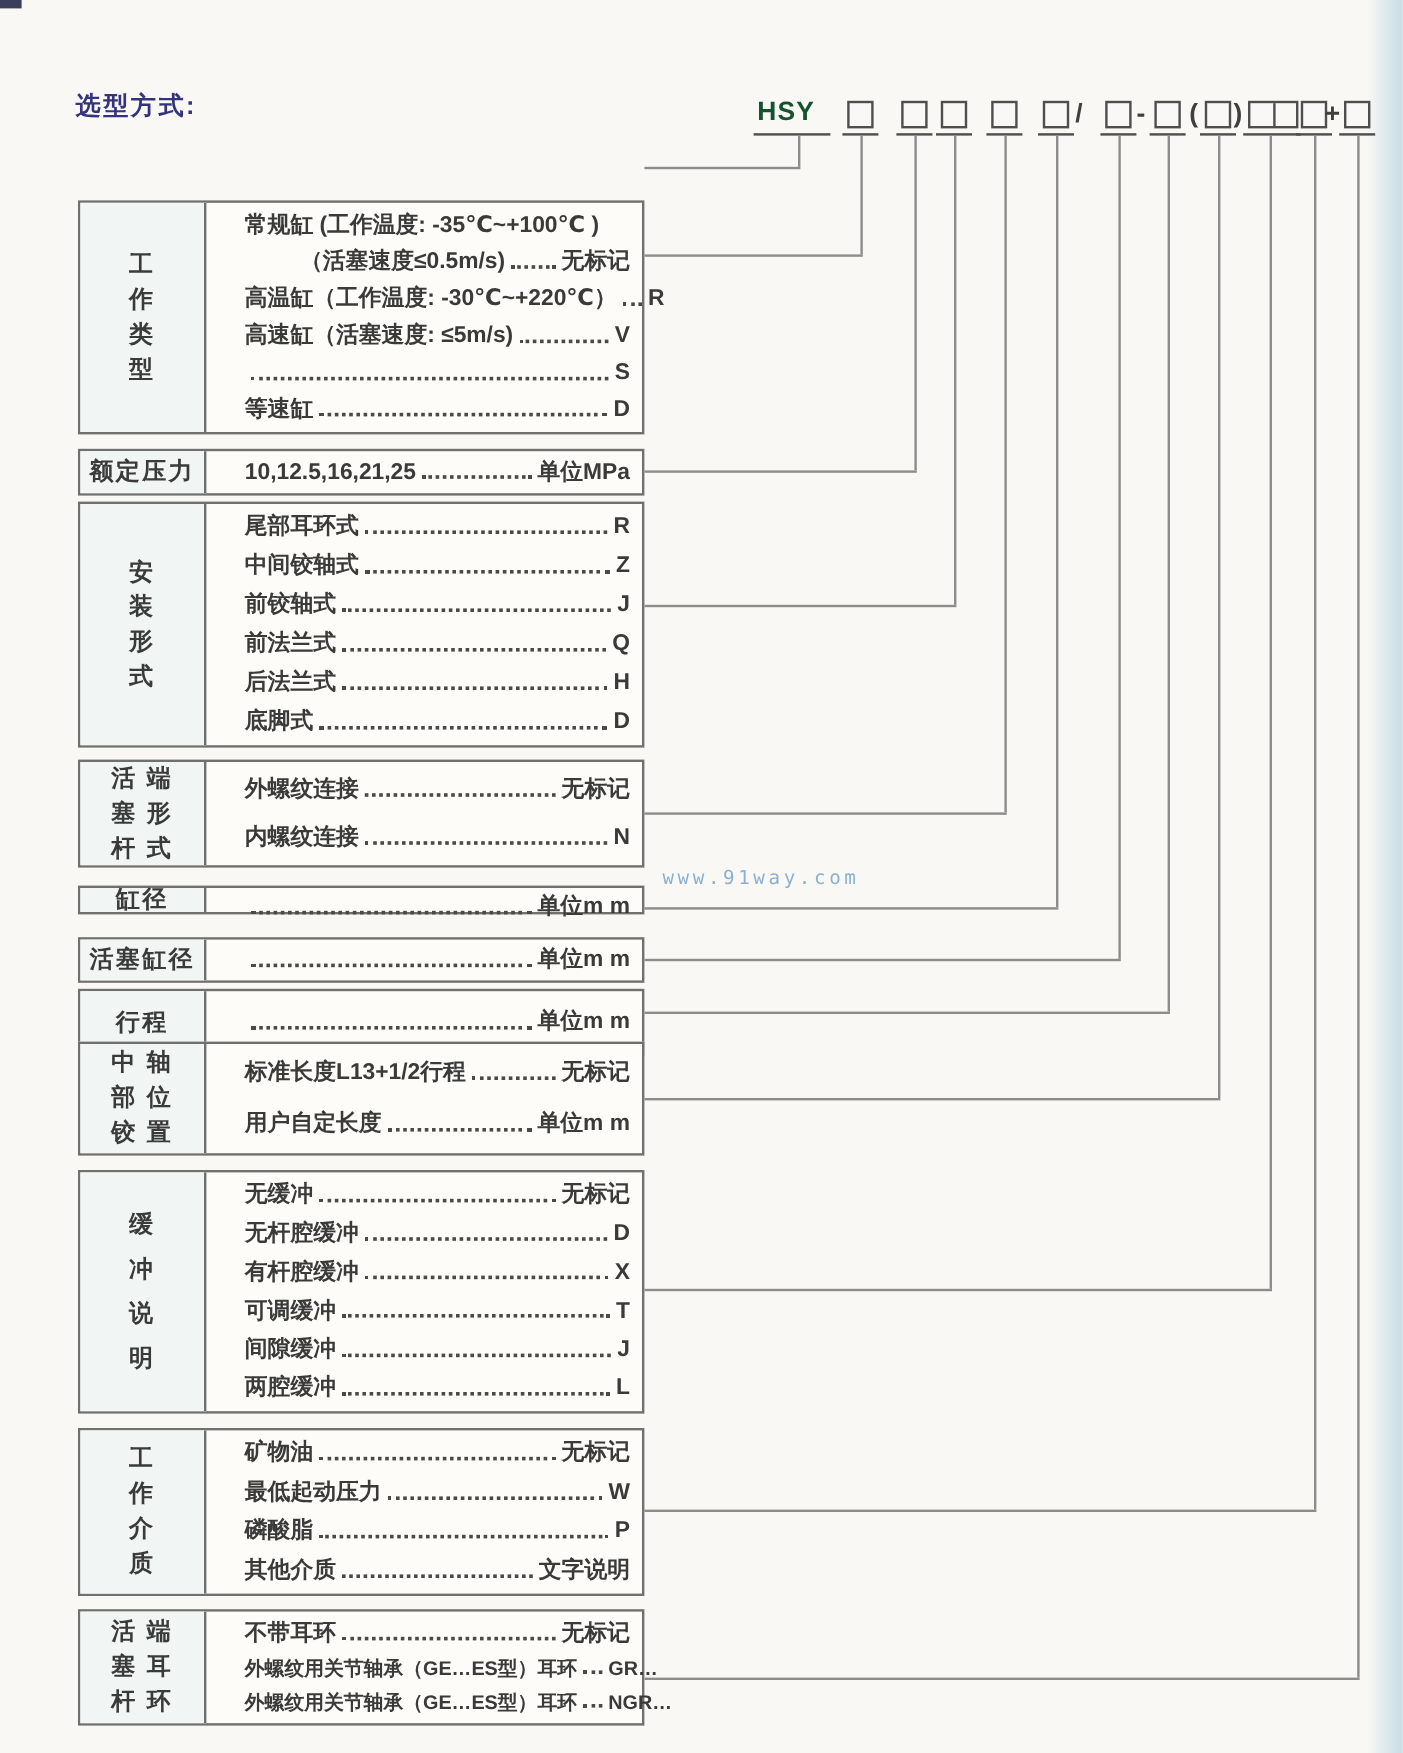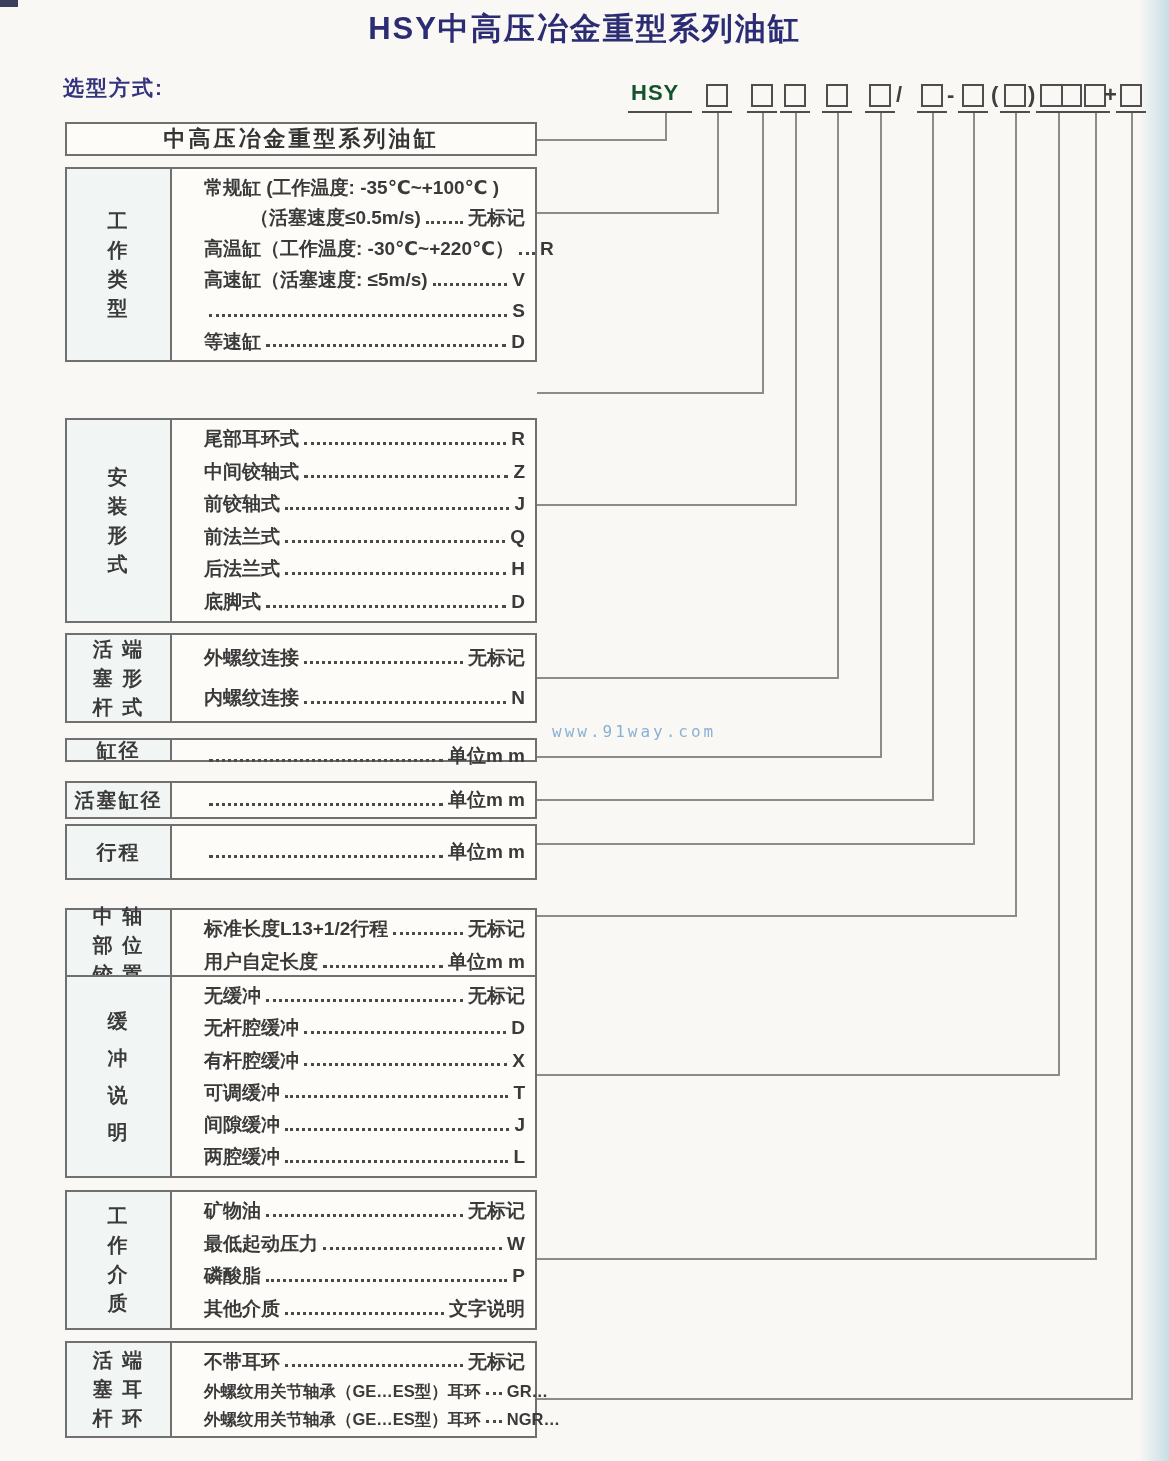--- a/index.html
+++ b/index.html
@@ -86,21 +86,20 @@
     font-size:22px;font-weight:700;color:#343434;letter-spacing:3px;
   }
 </style>
 </head>
 <body>
 
 <div id="page">
   <div class="corner-artifact"></div>
   <div class="edge-gradient"></div>
 
-  <div class="main-title">HSY中高压冶金重型系列油缸</div>
   <div class="select-label">选型方式:</div>
   <div class="watermark">www.91way.com</div>
 
   <div class="mc-prefix">HSY</div>
   <div class="mbox" style="left:706px"></div>
   <div class="mbox" style="left:751px"></div>
   <div class="mbox" style="left:784px"></div>
   <div class="mbox" style="left:826px"></div>
   <div class="mbox" style="left:869px"></div>
   <span class="msep" style="left:896px">/</span>
@@ -148,23 +147,20 @@
   <div class="hln" style="left:537px;top:843px;width:438px"></div>
   <div class="vln" style="left:1015px;top:113px;height:802px"></div>
   <div class="hln" style="left:537px;top:915px;width:480px"></div>
   <div class="vln" style="left:1058px;top:113px;height:961px"></div>
   <div class="hln" style="left:537px;top:1074px;width:523px"></div>
   <div class="vln" style="left:1095px;top:113px;height:1145px"></div>
   <div class="hln" style="left:537px;top:1258px;width:560px"></div>
   <div class="vln" style="left:1131px;top:113px;height:1285px"></div>
   <div class="hln" style="left:537px;top:1398px;width:596px"></div>
 
-  <div class="tbl" style="top:122px;height:34px">
-    <div class="titlecell">中高压冶金重型系列油缸</div>
-  </div>
 
   <div class="tbl" style="top:167px;height:195px">
     <div class="lbl">
       <span>工</span>
       <span>作</span>
       <span>类</span>
       <span>型</span>
     </div>
     <div class="rows">
       <div class="row">
@@ -190,20 +186,30 @@
           <span class="code">S</span>
         </div>
       <div class="row">
           <span class="opt">等速缸</span>
           <span class="dots"></span>
           <span class="code">D</span>
         </div>
     </div>
   </div>
 
+  <div class="tbl" style="top:374px;height:39px">
+    <div class="lbl"><span>额定压力</span></div>
+    <div class="rows">
+      <div class="row">
+          <span class="opt">10,12.5,16,21,25</span>
+          <span class="dots"></span>
+          <span class="code">单位MPa</span>
+        </div>
+    </div>
+  </div>
 
   <div class="tbl" style="top:418px;height:205px">
     <div class="lbl">
       <span>安</span>
       <span>装</span>
       <span>形</span>
       <span>式</span>
     </div>
     <div class="rows">
       <div class="row">
@@ -282,21 +288,21 @@
   <div class="tbl" style="top:824px;height:56px">
     <div class="lbl"><span>行程</span></div>
     <div class="rows">
       <div class="row">
           <span class="dots"></span>
           <span class="code">单位m m</span>
         </div>
     </div>
   </div>
 
-  <div class="tbl" style="top:908px;height:75px">
+  <div class="tbl" style="top:868px;height:95px">
     <div class="lbl">
       <span>中 轴</span>
       <span>部 位</span>
       <span>铰 置</span>
     </div>
     <div class="rows">
       <div class="row">
           <span class="opt">标准长度L13+1/2行程</span>
           <span class="dots"></span>
           <span class="code">无标记</span>

